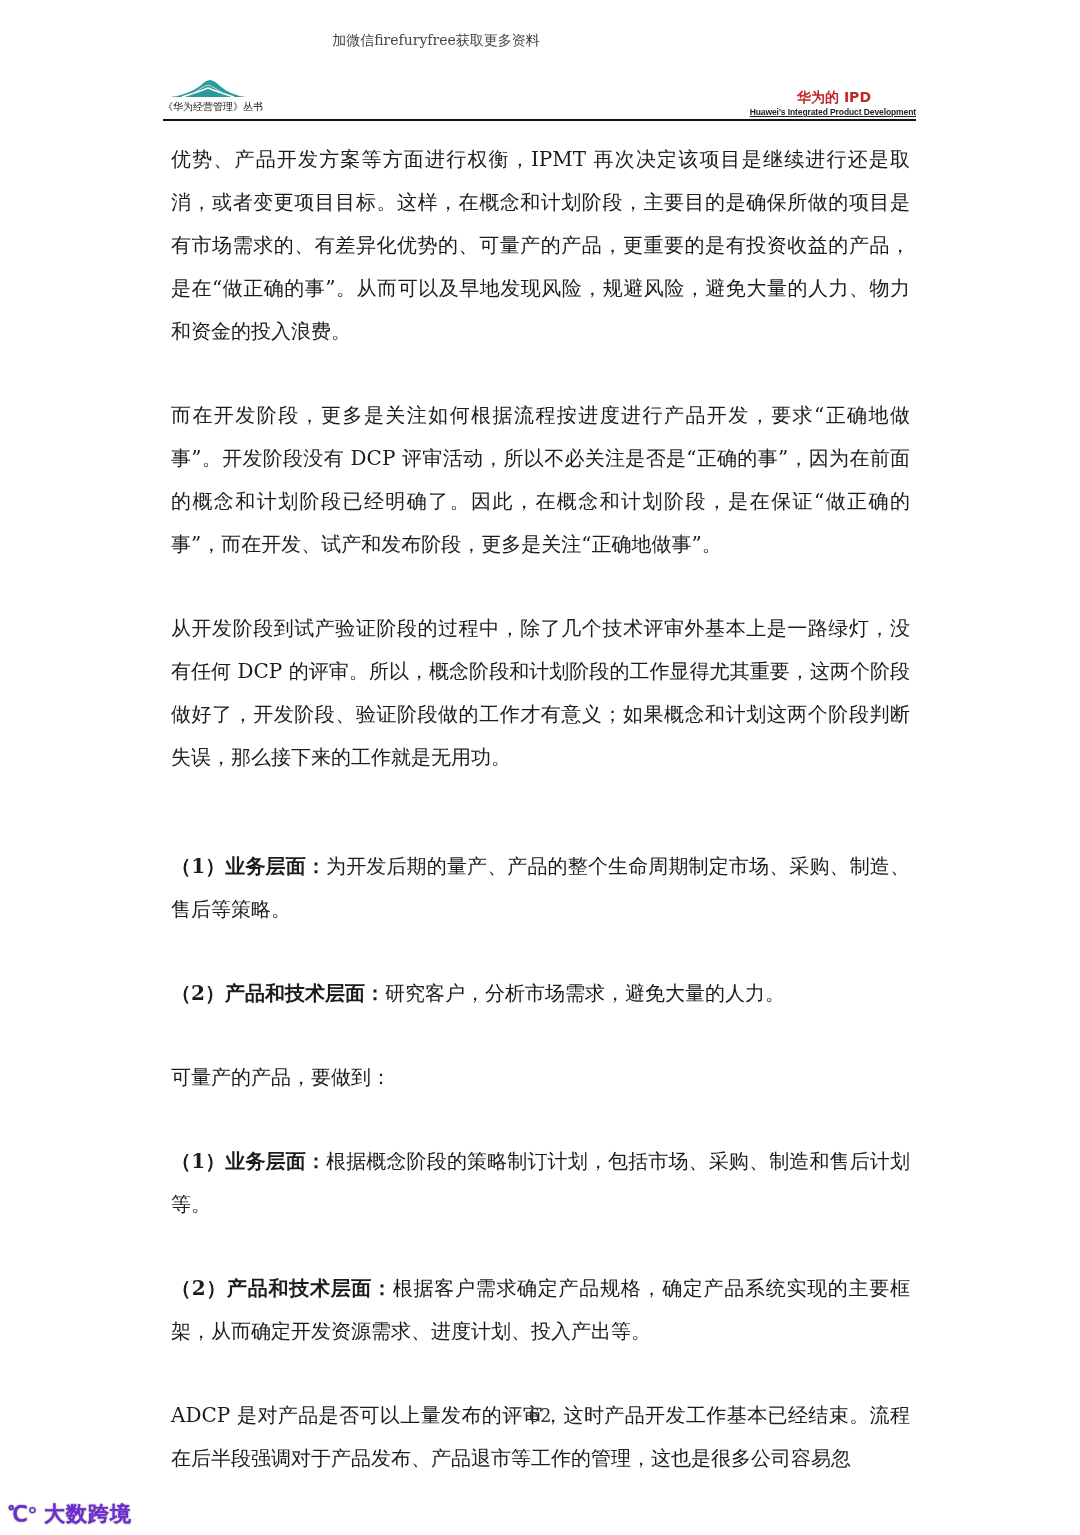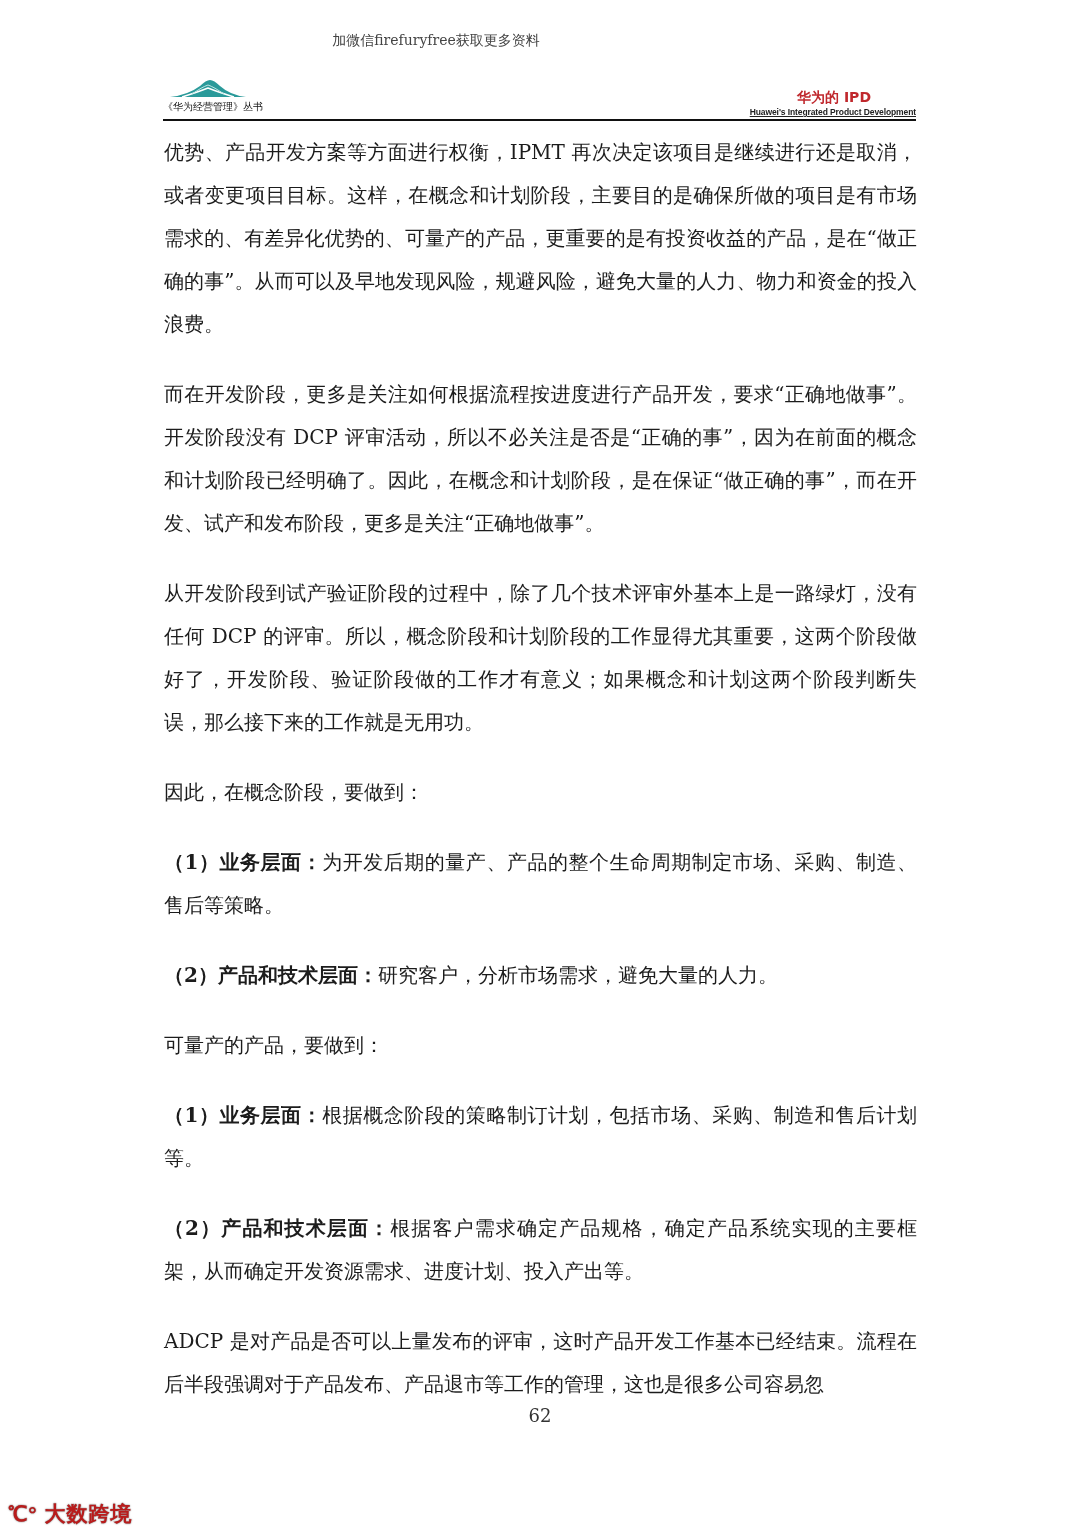--- a/index.html
+++ b/index.html
@@ -39,31 +39,31 @@
     .header-rule {
       position: absolute; left: 163px; top: 119px; width: 753px; height: 2px;
       background: #111;
     }
     .content {
       position: absolute; left: 163px; top: 130px; width: 755px;
       font-size: 20px; line-height: 43px; text-align: justify;
       font-family: "DejaVu Serif", "Liberation Serif", serif;
       color: #1c1c1c;
     }
-    .para { margin: 1px; }
+    .para { margin: 8px; }
     .gap { height: 25px; }
     .bold-lead { font-weight: bold; }
     .page-number {
       position: absolute; top: 1405px; left: 0; width: 1080px; text-align: center;
       font-size: 18px; color: #333;
     }
     .corner-mark {
       position: absolute; left: 8px; top: 1500px;
-      font-size: 21px; color: #b91c1c; font-weight: bold;
-      font-family: Liberation Sans, sans-serif;
+      font-size: 21px; color: #6d28d9; font-weight: bold;
+      font-family: Liberation Serif, serif;
       text-shadow: 0 0 2px #9a9a9a, 0 0 1px #777;
       letter-spacing: 1px;
     }
   </style>
 </head>
 <body>
 
 <div class="watermark-top">加微信firefuryfree获取更多资料</div>
 
 <div class="header">
@@ -80,21 +80,20 @@
 </div>
 <div class="header-rule"></div>
 
 <div class="content">
   <p class="para">优势、产品开发方案等方面进行权衡，IPMT 再次决定该项目是继续进行还是取消，或者变更项目目标。这样，在概念和计划阶段，主要目的是确保所做的项目是有市场需求的、有差异化优势的、可量产的产品，更重要的是有投资收益的产品，是在“做正确的事”。从而可以及早地发现风险，规避风险，避免大量的人力、物力和资金的投入浪费。</p>
   <div class="gap"></div>
   <p class="para">而在开发阶段，更多是关注如何根据流程按进度进行产品开发，要求“正确地做事”。开发阶段没有 DCP 评审活动，所以不必关注是否是“正确的事”，因为在前面的概念和计划阶段已经明确了。因此，在概念和计划阶段，是在保证“做正确的事”，而在开发、试产和发布阶段，更多是关注“正确地做事”。</p>
   <div class="gap"></div>
   <p class="para">从开发阶段到试产验证阶段的过程中，除了几个技术评审外基本上是一路绿灯，没有任何 DCP 的评审。所以，概念阶段和计划阶段的工作显得尤其重要，这两个阶段做好了，开发阶段、验证阶段做的工作才有意义；如果概念和计划这两个阶段判断失误，那么接下来的工作就是无用功。</p>
   <div class="gap"></div>
-  <p class="para">因此，在概念阶段，要做到：</p>
   <div class="gap"></div>
   <p class="para"><span class="bold-lead">（1）业务层面：</span><span>为开发后期的量产、产品的整个生命周期制定市场、采购、制造、售后等策略。</span></p>
   <div class="gap"></div>
   <p class="para"><span class="bold-lead">（2）产品和技术层面：</span><span>研究客户，分析市场需求，避免大量的人力。</span></p>
   <div class="gap"></div>
   <p class="para">可量产的产品，要做到：</p>
   <div class="gap"></div>
   <p class="para"><span class="bold-lead">（1）业务层面：</span><span>根据概念阶段的策略制订计划，包括市场、采购、制造和售后计划等。</span></p>
   <div class="gap"></div>
   <p class="para"><span class="bold-lead">（2）产品和技术层面：</span><span>根据客户需求确定产品规格，确定产品系统实现的主要框架，从而确定开发资源需求、进度计划、投入产出等。</span></p>

